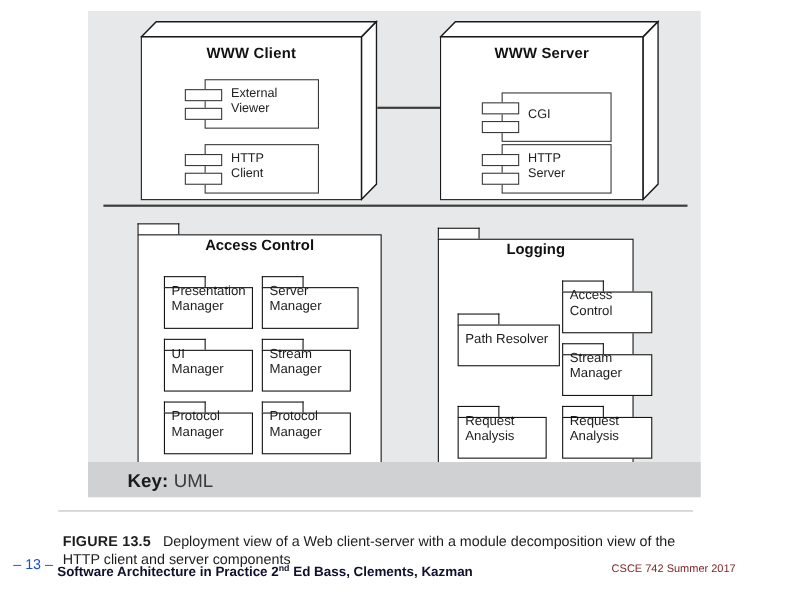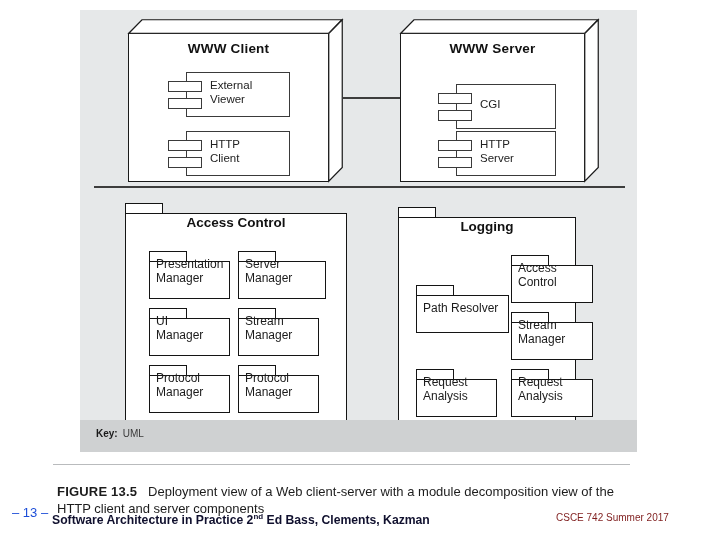--- a/index.html
+++ b/index.html
@@ -79,21 +79,21 @@
     font-size:13.5px;font-weight:bold;color:#111;
   }
 
   
   .hline{position:absolute;background:#3d3d3d;}
   #key-band{
     position:absolute;left:80px;top:420px;width:557px;height:32px;
     background:#cfd1d2;
   }
   #key-text{
-    position:absolute;left:96px;top:428px;font-size:10px;color:#1a1a1a;
+    position:absolute;left:116px;top:428px;font-size:17px;color:#1a1a1a;
   }
   #key-text b{font-weight:bold;}
   #key-text span.k-val{font-weight:normal;color:#3a3a3a;margin-left:5px;}
 
   #caption-rule{
     position:absolute;left:53px;top:464px;width:577px;height:1.4px;
     background:#b9bbbd;
   }
   #figure-caption{
     position:absolute;left:57px;top:484px;width:590px;

